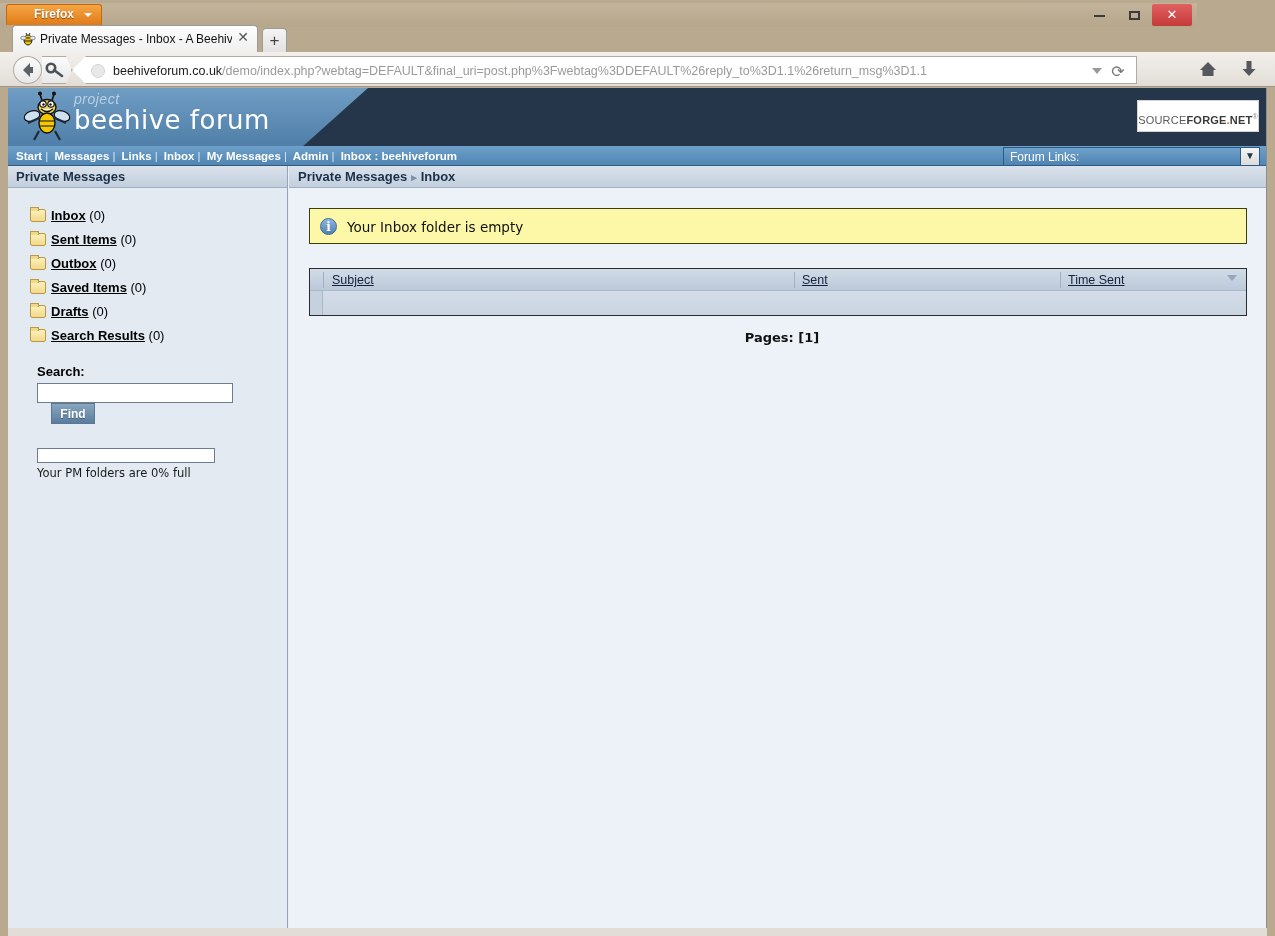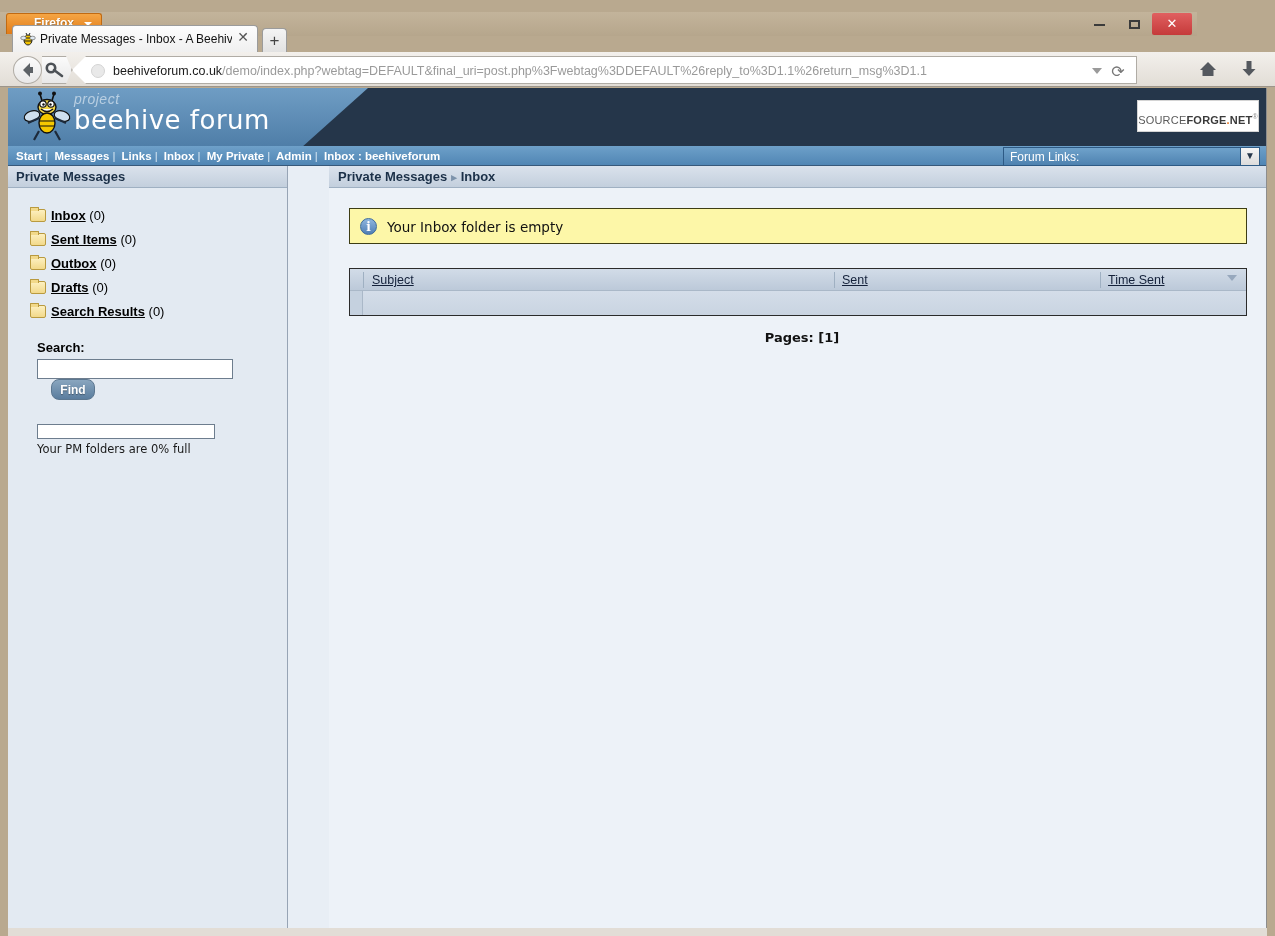--- a/index.html
+++ b/index.html
@@ -10,21 +10,21 @@
     overflow: hidden;
   }
   body { background: #b9a98f; }
 
   
   #window {
     position: absolute; left: 0; top: 0; width: 1275px; height: 936px;
     background: #b9a98f;
   }
   #titlebar {
-    position: absolute; left: 0; top: 12px; width: 1197px; height: 24px;
+    position: absolute; left: 0; top: 3px; width: 1197px; height: 24px;
     background: linear-gradient(#c3b49b, #b6a68c);
   }
   #ff-button {
     position: absolute; left: 6px; top: 1px; width: 96px; height: 21px;
     border-radius: 3px 3px 0 0;
     background: linear-gradient(#f5a544, #e07b18);
     border: 1px solid #c06a12; border-bottom: none;
     color: #fff; font-size: 12px; font-weight: bold;
     text-align: center; line-height: 19px;
     text-shadow: 0 1px 1px rgba(0,0,0,.45);
@@ -198,21 +198,20 @@
 
   
   #cols { position: relative; width: 1259px; height: 762px; }
   #sidebar {
     position: absolute; left: 0; top: 0; width: 280px; height: 762px;
     background: #e3eaf2; border-right: 1px solid #97a4b5;
   }
   #content {
     position: absolute; left: 281px; top: 0; right: 0; height: 762px;
     background: #edf2f8;
-    margin-left: 40px;
   }
 
   .panel-head {
     height: 22px; line-height: 22px; padding-left: 8px;
     font-size: 13px; font-weight: bold; color: #1b3048;
     background: linear-gradient(#dae2ec, #c3cfdd);
     border-bottom: 1px solid #9fb0c2;
   }
   #content .panel-head { padding-left: 9px; }
   .crumb-sep { color: #7d93ab; padding: 0 4px; font-size: 11px; }
@@ -244,21 +243,21 @@
   #search-row { margin: 4px 0 0 29px; }
   #search-input {
     width: 196px; height: 20px; border: 1px solid #6d7d8e;
     background: #fff; font-size: 12px; padding: 0 3px;
     vertical-align: middle; font-family: "Liberation Sans", sans-serif;
   }
   #find-btn {
     display: inline-block; vertical-align: middle; margin-left: 14px;
     width: 44px; height: 21px; line-height: 20px; text-align: center;
     background: linear-gradient(#8aa6bf, #5a7d9e);
-    border: 1px solid #5c7790; border-radius: 8px;
+    border: 1px solid #5c7790; border-radius: 0;
     color: #fff; font-size: 12px; font-weight: bold;
     text-shadow: 0 1px 1px rgba(0,0,0,.35);
   }
 
   
   #actions { margin: 20px 0 0 27px; }
   .action-row { height: 24px; line-height: 24px; font-size: 13.5px; }
   .action-link { color: #000; text-decoration: underline; font-weight: bold; }
   .act-icon {
     display: inline-block; width: 16px; height: 16px; vertical-align: -3px;
@@ -483,21 +482,21 @@
         <span>SOURCE</span><b>FORGE</b><span id="sf-dot">.</span><b>NET</b><span id="sf-tm">®</span>
       </div>
     </div>
 
     <div id="navstrip">
       <div id="navlinks">
         <a href="#">Start</a><span class="sep">|</span>
         <a href="#">Messages</a><span class="sep">|</span>
         <a href="#">Links</a><span class="sep">|</span>
         <a href="#">Inbox</a><span class="sep">|</span>
-        <a href="#">My Private</a><span class="sep">|</span>
+        <a href="#">My Messages</a><span class="sep">|</span>
         <a href="#">Admin</a><span class="sep">|</span>
         <a href="#">Inbox : beehiveforum</a>
       </div>
       <div id="forumlinks">
         <span>Forum Links:</span>
         <span id="forumlinks-arrow">▼</span>
       </div>
     </div>
 
     <div id="cols">
@@ -507,20 +506,23 @@
 
         <div id="folders">
           <div class="folder-row">
             <span class="folder-icon"></span><a href="#" class="folder-link">Inbox</a> <span class="folder-count">(0)</span>
           </div>
           <div class="folder-row">
             <span class="folder-icon"></span><a href="#" class="folder-link">Sent Items</a> <span class="folder-count">(0)</span>
           </div>
           <div class="folder-row">
             <span class="folder-icon"></span><a href="#" class="folder-link">Outbox</a> <span class="folder-count">(0)</span>
+          </div>
+          <div class="folder-row">
+            <span class="folder-icon"></span><a href="#" class="folder-link">Saved Items</a> <span class="folder-count">(0)</span>
           </div>
           <div class="folder-row">
             <span class="folder-icon"></span><a href="#" class="folder-link">Drafts</a> <span class="folder-count">(0)</span>
           </div>
           <div class="folder-row">
             <span class="folder-icon"></span><a href="#" class="folder-link">Search Results</a> <span class="folder-count">(0)</span>
           </div>
         </div>
 
         <div id="search-label">Search:</div>

